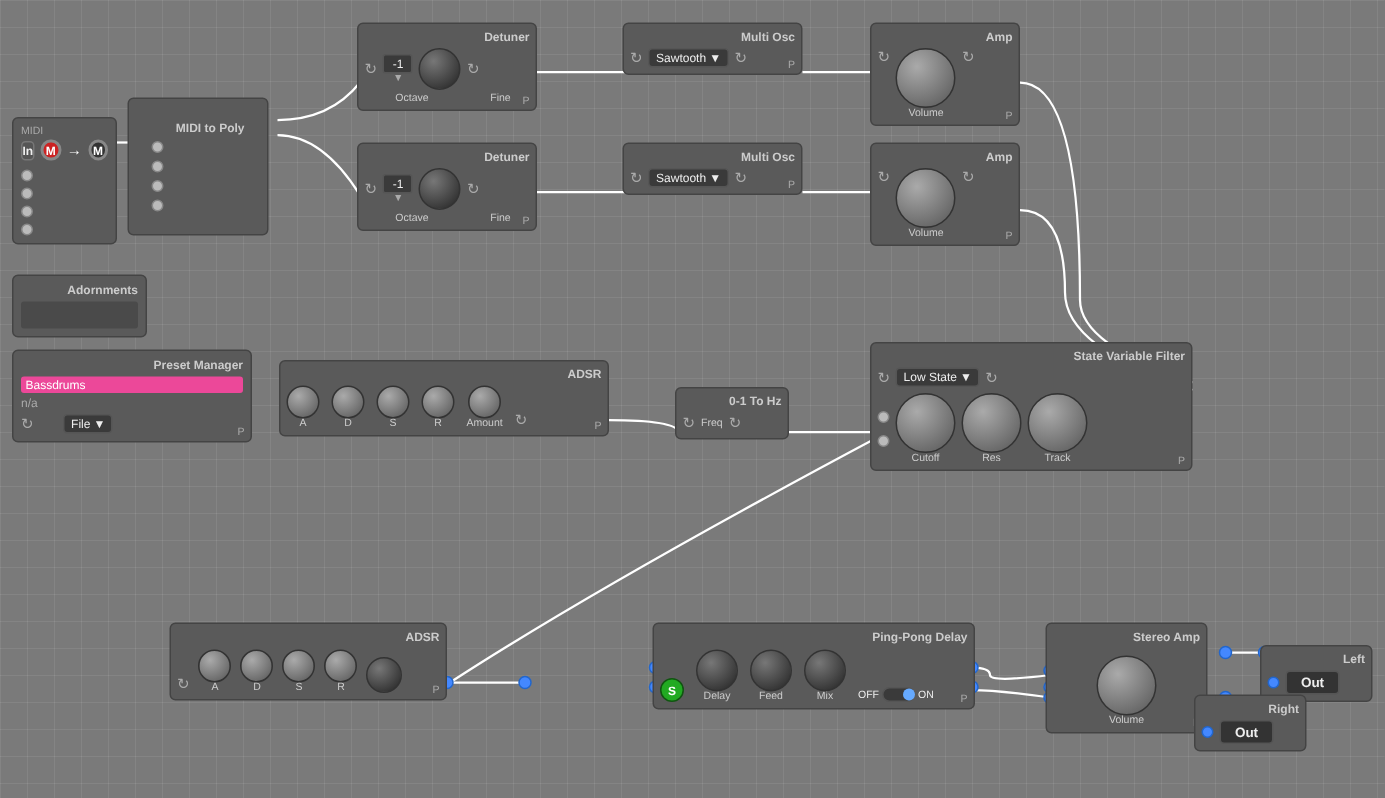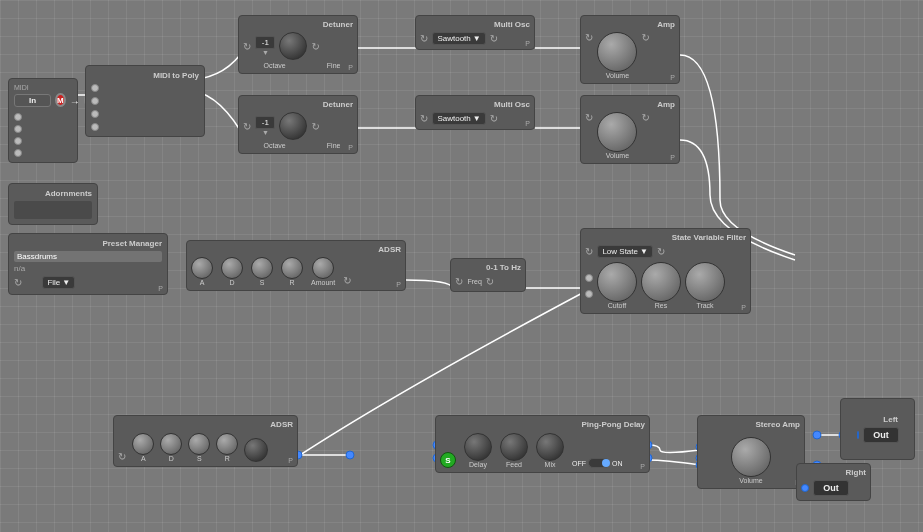--- a/index.html
+++ b/index.html
@@ -161,22 +161,22 @@
     
     .midi-module {
       left: 8px;
       top: 78px;
       width: 70px;
       padding: 5px;
     }
     .midi-to-poly {
       left: 85px;
       top: 65px;
-      width: 120px;
-      padding: 5px;
+      width: 94px;
+      padding: 15px;
     }
     .detuner-1 {
       left: 238px;
       top: 15px;
       width: 120px;
       padding: 4px;
     }
     .detuner-2 {
       left: 238px;
       top: 95px;
@@ -227,21 +227,21 @@
     }
     .zero-to-hz {
       left: 450px;
       top: 258px;
       width: 76px;
       padding: 4px;
     }
     .svf {
       left: 580px;
       top: 228px;
-      width: 171px;
+      width: 215px;
       padding: 4px;
     }
     .adsr-2 {
       left: 113px;
       top: 415px;
       width: 185px;
       padding: 4px;
     }
     .ping-pong {
       left: 435px;
@@ -250,23 +250,23 @@
       padding: 4px;
     }
     .stereo-amp {
       left: 697px;
       top: 415px;
       width: 108px;
       padding: 4px;
     }
     .out-left {
       left: 840px;
-      top: 398px;
+      top: 430px;
       width: 75px;
-      padding: 16px;
+      padding: 4px;
     }
     .out-right {
       left: 796px;
       top: 463px;
       width: 75px;
       padding: 4px;
     }
 
     .row {
       display: flex;
@@ -286,21 +286,21 @@
 
     .midi-label {
       font-size: 7px;
       color: #aaa;
       margin-bottom: 2px;
     }
     .midi-in-badge {
       background: #555;
       border: 1px solid #777;
       border-radius: 3px;
-      padding: 1px 14px;
+      padding: 1px 0;
       font-size: 8px;
       font-weight: bold;
       color: #eee;
     }
     .m-icon {
       width: 14px;
       height: 14px;
       border-radius: 50%;
       background: #cc2222;
       border: 2px solid #888;
@@ -508,21 +508,21 @@
   <span class="p-label" style="bottom:2px;right:4px;">P</span>
 </div>
 
 <div class="module adornments">
   <div class="module-title">Adornments</div>
   <div style="height:18px; background:#4a4a4a; border-radius:2px; margin-top:3px;"></div>
 </div>
 
 <div class="module preset-manager">
   <div class="module-title">Preset Manager</div>
-  <div style="background:#737373;border-radius:2px;padding:1px 3px;font-size:8px;color:#fff;margin-bottom:2px;">Bassdrums</div>
+  <div style="background:#ec4899;border-radius:2px;padding:1px 3px;font-size:8px;color:#fff;margin-bottom:2px;">Bassdrums</div>
   <div style="font-size:8px;color:#aaa;margin-bottom:3px;">n/a</div>
   <div class="row" style="gap:20px;">
     <span class="refresh-icon"></span>
     <div class="dropdown">
       <span>File</span>
       <span>▼</span>
     </div>
   </div>
   <span class="p-label" style="bottom:2px;right:4px;">P</span>
 </div>

